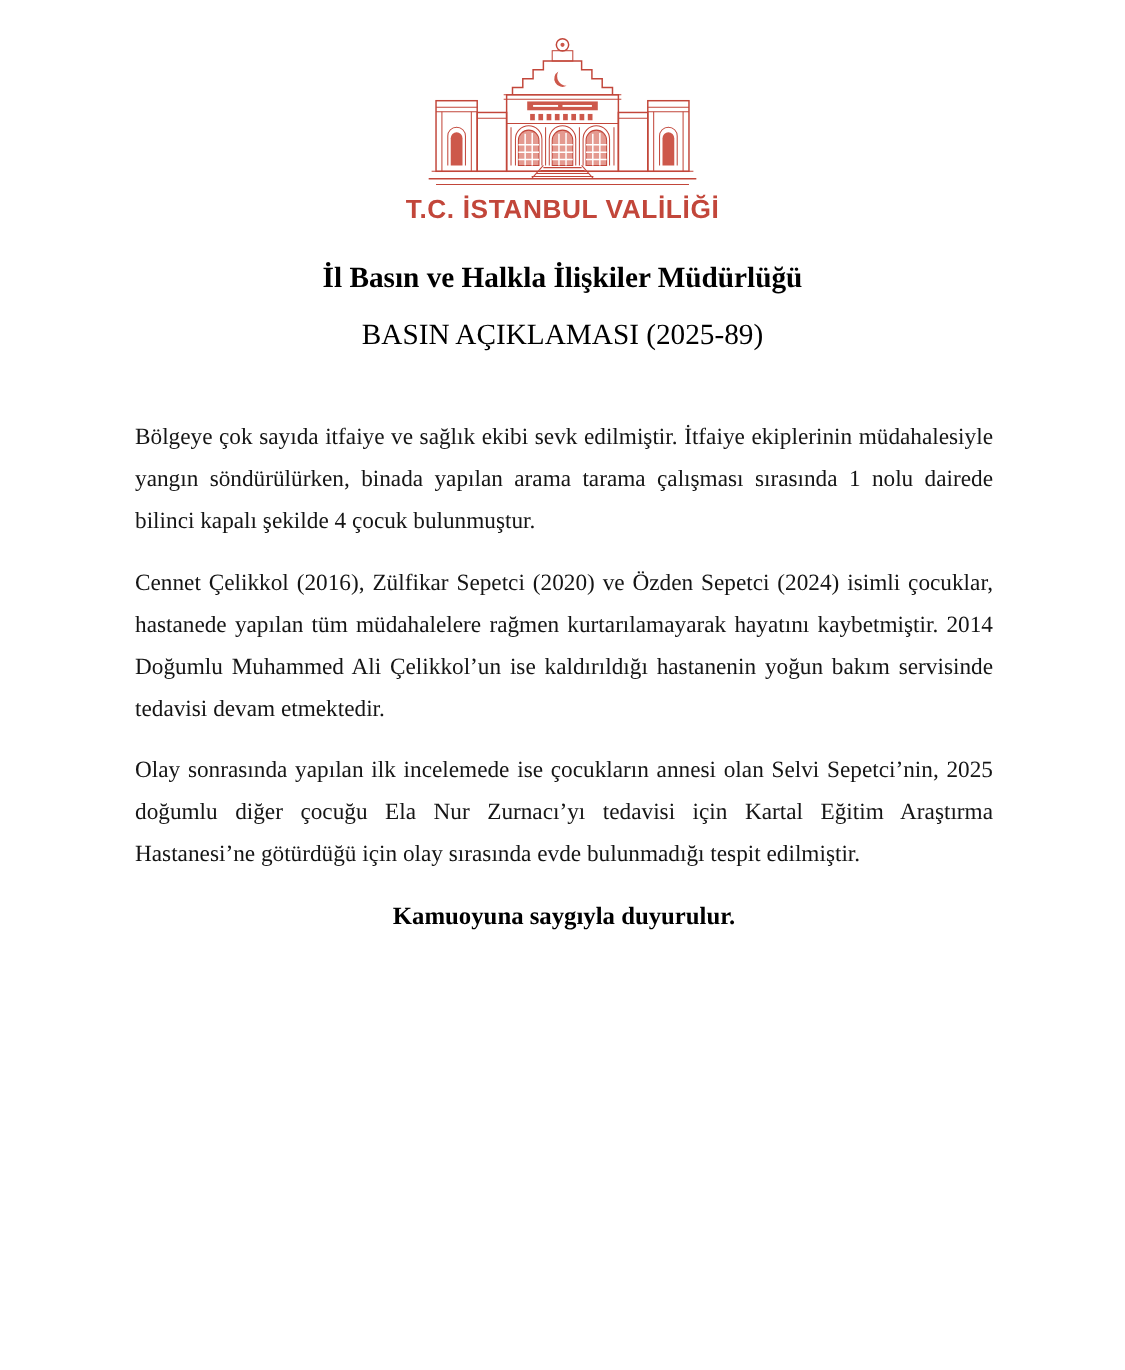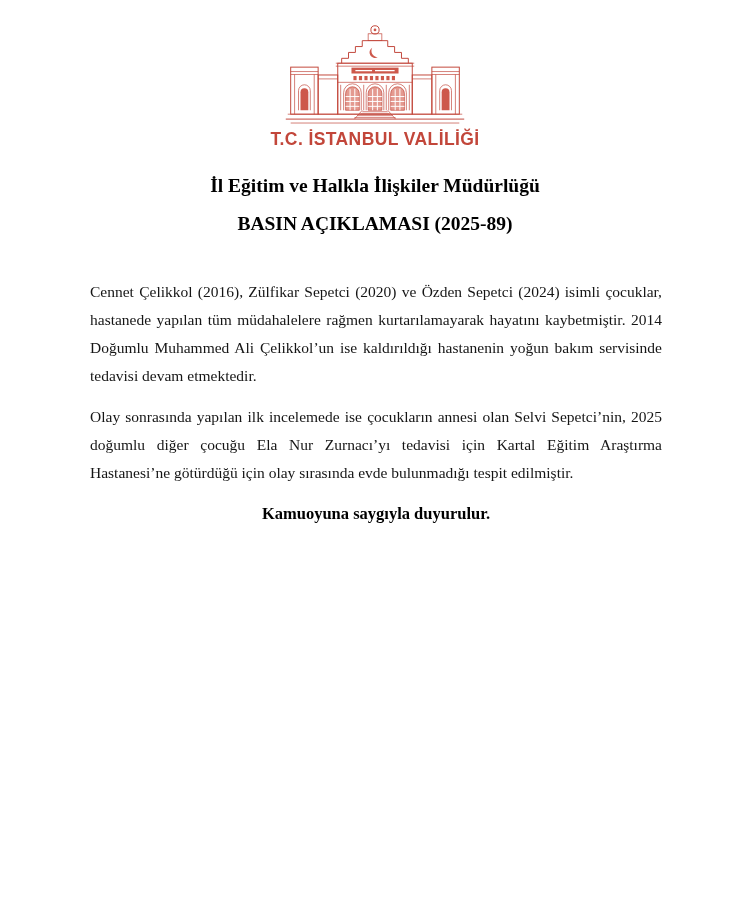--- a/index.html
+++ b/index.html
@@ -25,21 +25,21 @@
   .fill-light{fill:var(--logo-fill);stroke:var(--brand-red);stroke-width:.7;}
   .fill-strong{fill:var(--logo-strong);stroke:none;}
   .mullion{stroke:#ffffff;stroke-width:1;fill:none;}
   .org-title{
     margin-top:7px;
     font-family:"Liberation Sans", sans-serif;
     font-weight:700;font-size:17.5px;line-height:17px;
     letter-spacing:.4px;color:var(--brand-red);
   }
   .department{margin-top:26px;font-weight:700;font-size:19.5px;line-height:23px;color:#000;}
-  .doc-title{margin-top:15px;font-weight:700;font-size:19.5px;line-height:24px;color:#000;}
+  .doc-title{margin-top:15px;font-weight:400;font-size:19.5px;line-height:24px;color:#000;}
   .content{margin:42px 88px 0 90px;}
   .content p{
     margin:0 0 13px 0;
     font-size:15.5px;line-height:28px;
     text-align:justify;color:var(--text);
   }
   .content p.closing{
     margin-top:4px;margin-bottom:0;
     font-weight:700;font-size:16.5px;
     text-align:center;color:#000;
@@ -139,22 +139,23 @@
           <line x1="77" y1="91.5" x2="107" y2="91.5"></line>
           <line x1="74" y1="93.5" x2="110" y2="93.5"></line>
           <line x1="71" y1="95.5" x2="113" y2="95.5"></line>
           <line x1="79" y1="88" x2="71" y2="97"></line>
           <line x1="105" y1="88" x2="113" y2="97"></line>
         </g>
       </g>
     </svg>
 
     <div class="org-title">T.C. İSTANBUL VALİLİĞİ</div>
-    <div class="department">İl Eğitim ve Halkla İlişkiler Müdürlüğü</div>
+    <div class="department">İl Basın ve Halkla İlişkiler Müdürlüğü</div>
     <div class="doc-title">BASIN AÇIKLAMASI (2025-89)</div>
   </div>
 
   <div class="content">
+    <p>Bölgeye çok sayıda itfaiye ve sağlık ekibi sevk edilmiştir. İtfaiye ekiplerinin müdahalesiyle yangın söndürülürken, binada yapılan arama tarama çalışması sırasında 1 nolu dairede bilinci kapalı şekilde 4 çocuk bulunmuştur.</p>
     <p>Cennet Çelikkol (2016), Zülfikar Sepetci (2020) ve Özden Sepetci (2024) isimli çocuklar, hastanede yapılan tüm müdahalelere rağmen kurtarılamayarak hayatını kaybetmiştir. 2014 Doğumlu Muhammed Ali Çelikkol’un ise kaldırıldığı hastanenin yoğun bakım servisinde tedavisi devam etmektedir.</p>
     <p>Olay sonrasında yapılan ilk incelemede ise çocukların annesi olan Selvi Sepetci’nin, 2025 doğumlu diğer çocuğu Ela Nur Zurnacı’yı tedavisi için Kartal Eğitim Araştırma Hastanesi’ne götürdüğü için olay sırasında evde bulunmadığı tespit edilmiştir.</p>
     <p class="closing">Kamuoyuna saygıyla duyurulur.</p>
   </div>
 </div>
 
 </body></html>

